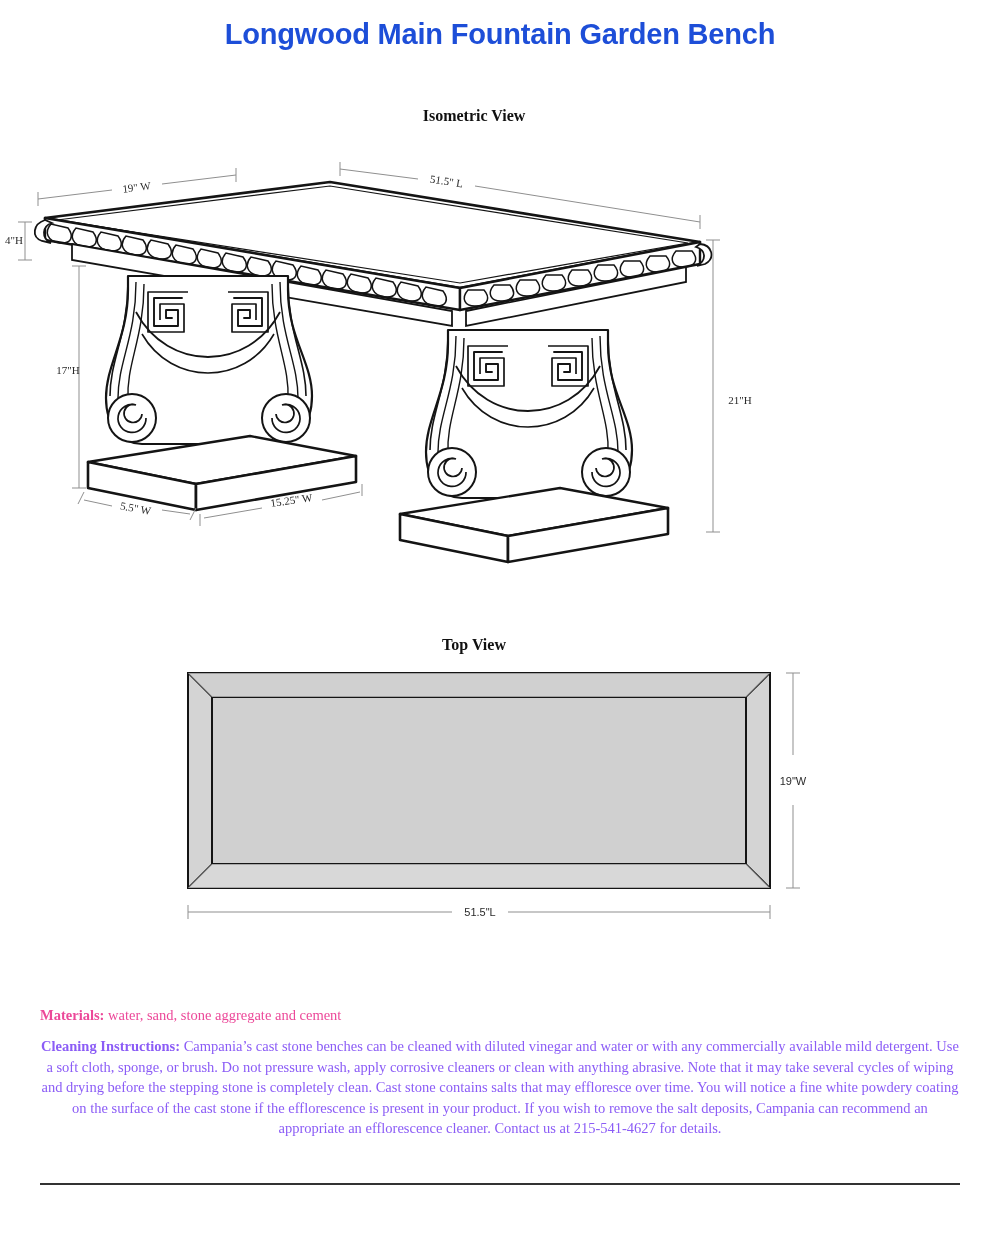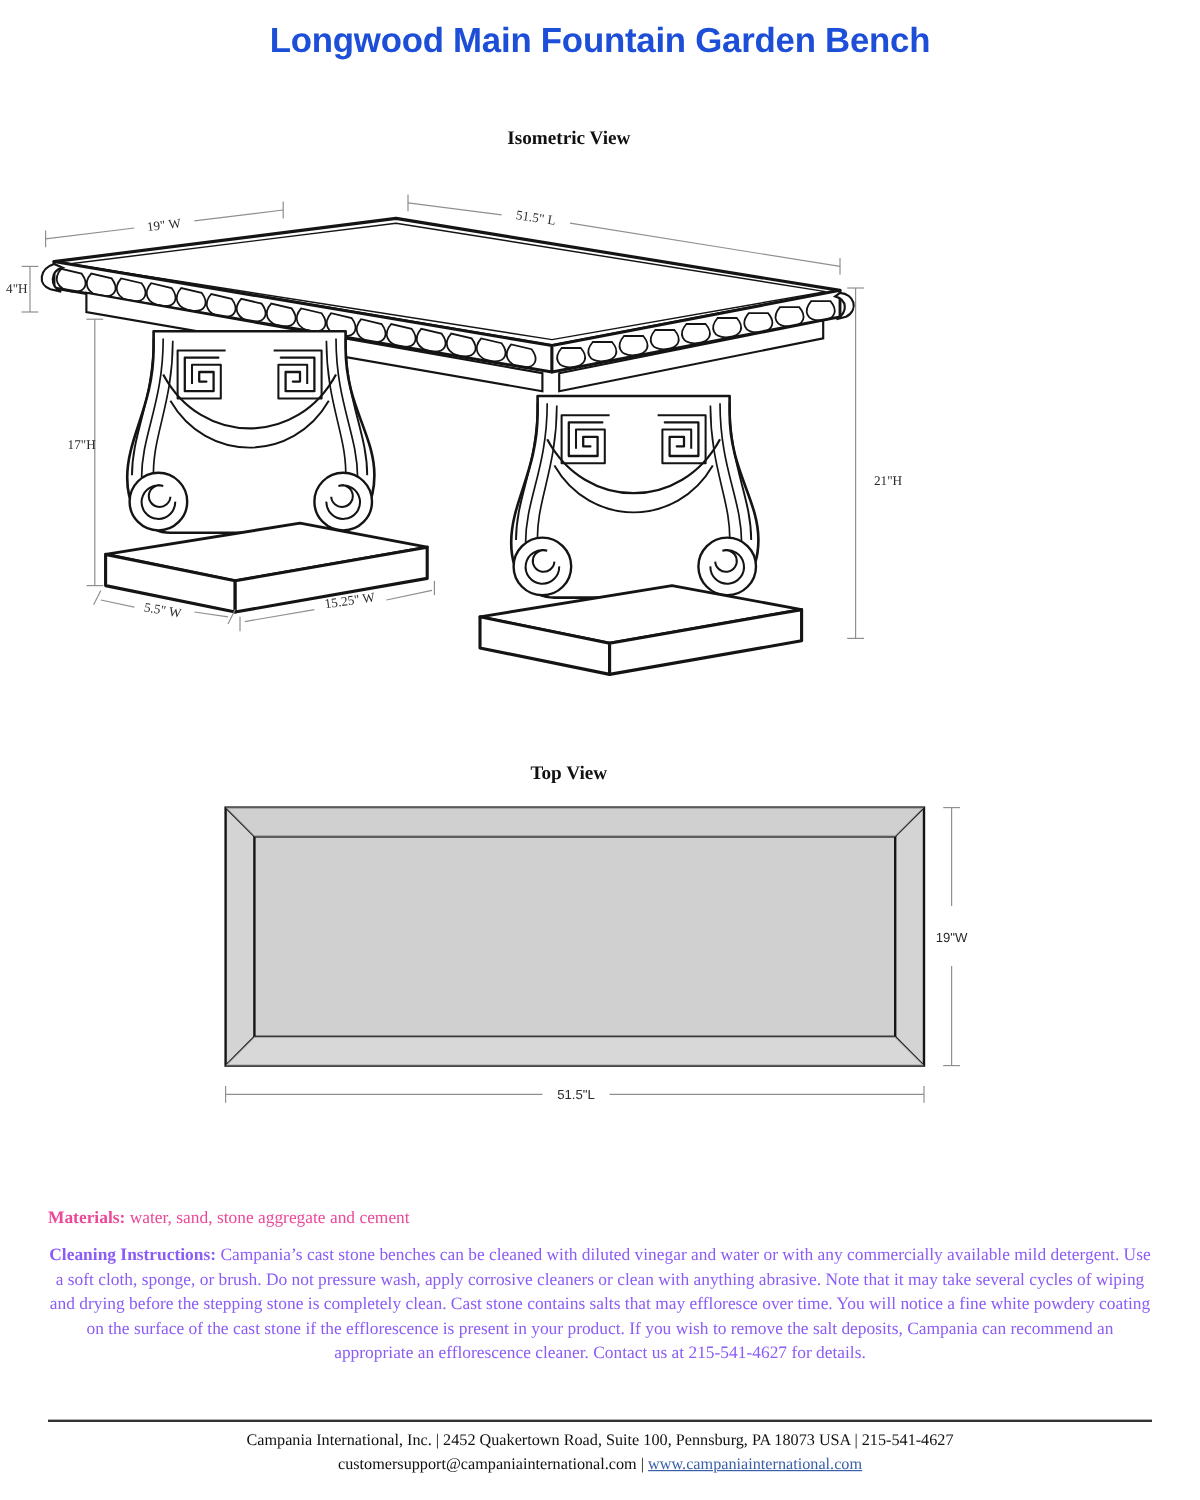--- a/index.html
+++ b/index.html
@@ -324,20 +324,14 @@
 
   <div class="materials-block">
     <span class="lead-in">Materials:</span><span> water, sand, stone aggregate and cement</span>
   </div>
 
   <div class="cleaning-block">
     <span class="lead-in">Cleaning Instructions:</span><span> Campania’s cast stone benches can be cleaned with diluted vinegar and water or with any commercially available mild detergent. Use a soft cloth, sponge, or brush. Do not pressure wash, apply corrosive cleaners or clean with anything abrasive. Note that it may take several cycles of wiping and drying before the stepping stone is completely clean. Cast stone contains salts that may effloresce over time. You will notice a fine white powdery coating on the surface of the cast stone if the efflorescence is present in your product. If you wish to remove the salt deposits, Campania can recommend an appropriate an efflorescence cleaner. Contact us at 215-541-4627 for details.</span>
   </div>
 
   <div class="footer-rule"></div>
-  <div class="footer">
-    <div>Campania International, Inc. | 2452 Quakertown Road, Suite 100, Pennsburg, PA 18073 USA | 215-541-4627</div>
-    <div>
-      <span>customersupport@campaniainternational.com | </span><a class="footer-link" href="#">www.campaniainternational.com</a>
-    </div>
-  </div>
 
 </div>
 
 </body></html>

